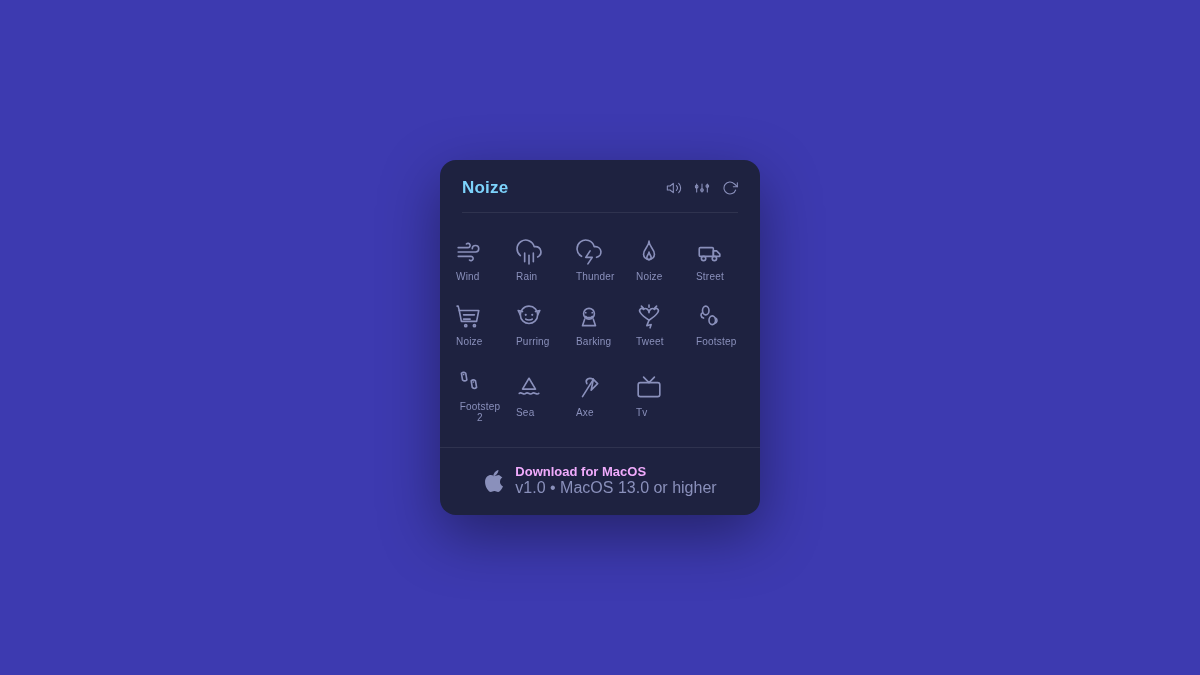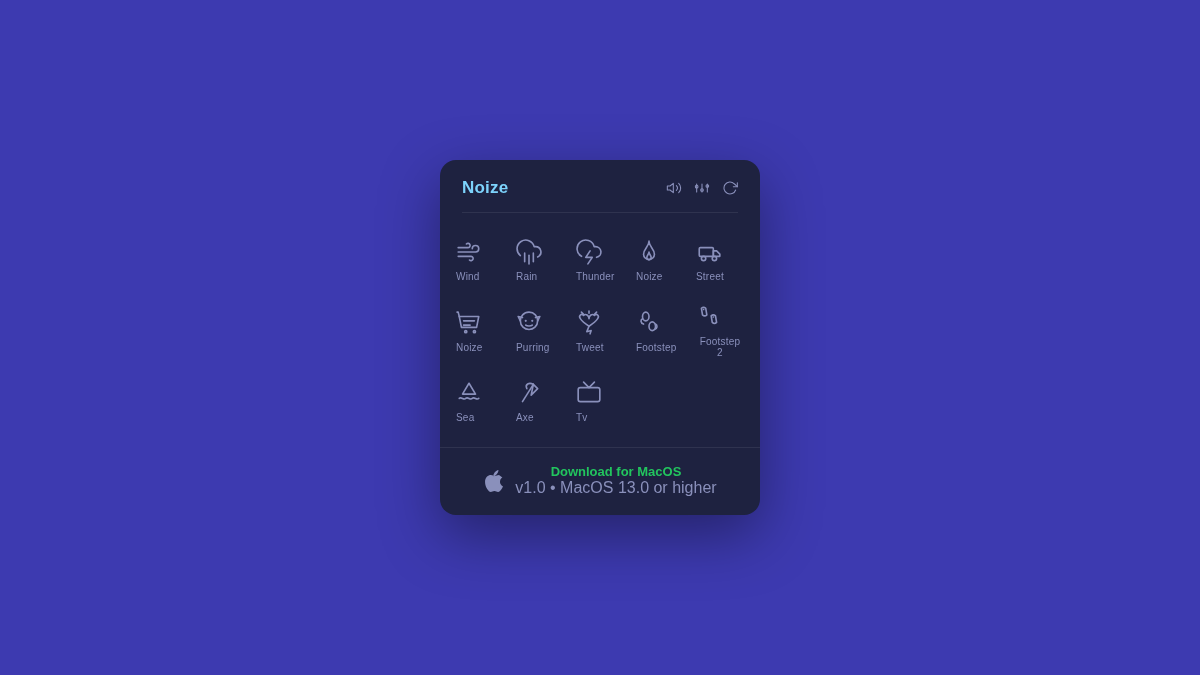--- a/index.html
+++ b/index.html
@@ -83,24 +83,23 @@
       justify-content: center;
       gap: 10px;
     }
 
     .download-text {
       display: flex;
       flex-direction: column;
     }
 
     .download-title {
-      color: #22c55e;
+      color: #f0abfc;
       font-size: 13px;
       font-weight: 600;
-      text-align: center;
     }
 
     .download-sub {
       color: #8a90bb;
       font-size: 16px;
     }
 
     
     .icon-svg {
       width: 26px;
@@ -215,20 +214,30 @@
         <path d="M12,2C7,2 4,6 4,10c0,5 4,8 8,8s8-3 8-8C20,6 17,2 12,2z" stroke="#8a90bb"></path>
         <path d="M4,10l-2-4l4,1" stroke="#8a90bb"></path>
         <path d="M20,10l2-4l-4,1" stroke="#8a90bb"></path>
         <circle cx="9" cy="10" r="1" fill="#8a90bb" stroke="none"></circle>
         <circle cx="15" cy="10" r="1" fill="#8a90bb" stroke="none"></circle>
         <path d="M9,14c1,1 5,1 6,0" stroke="#8a90bb"></path>
       </svg>
       <span class="sound-label">Purring</span>
     </div>
 
+    <div class="sound-item">
+      <svg class="icon-svg" viewBox="0 0 24 24">
+        <circle cx="12" cy="9" r="5" stroke="#8a90bb"></circle>
+        <circle cx="9" cy="8" r="0.8" fill="#8a90bb" stroke="none"></circle>
+        <circle cx="15" cy="8" r="0.8" fill="#8a90bb" stroke="none"></circle>
+        <path d="M9,11.5c1,1.5 5,1.5 6,0" stroke="#8a90bb"></path>
+        <path d="M8,14l-2,6h12l-2-6" stroke="#8a90bb"></path>
+      </svg>
+      <span class="sound-label">Barking</span>
+    </div>
 
     <div class="sound-item">
       <svg class="icon-svg" viewBox="0 0 24 24">
         <path d="M12,8 C12,5 15,3 17,5 C19,3 22,5 20,8 C18,11 12,15 12,15 C12,15 6,11 4,8 C2,5 5,3 7,5 C9,3 12,5 12,8Z" stroke="#8a90bb"></path>
         <path d="M12,15 L10,20 L14,19 L13,22" stroke="#8a90bb"></path>
         <path d="M12,3 L12,1" stroke="#8a90bb"></path>
         <path d="M17,4 L19,2" stroke="#8a90bb"></path>
         <path d="M7,4 L5,2" stroke="#8a90bb"></path>
       </svg>
       <span class="sound-label">Tweet</span>

